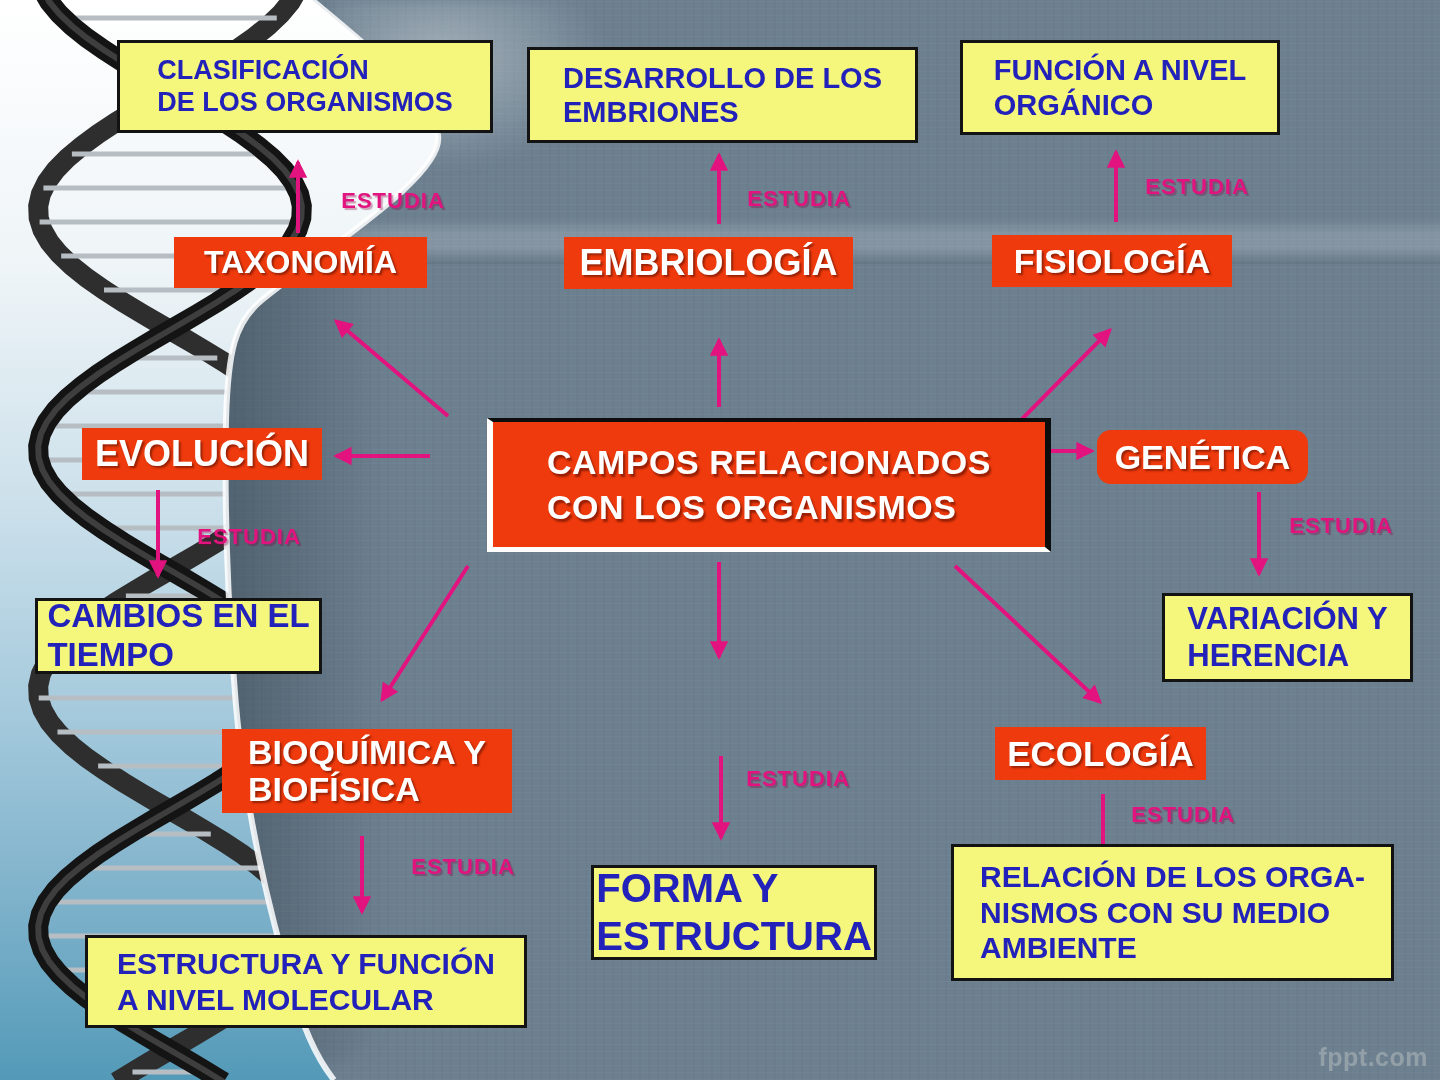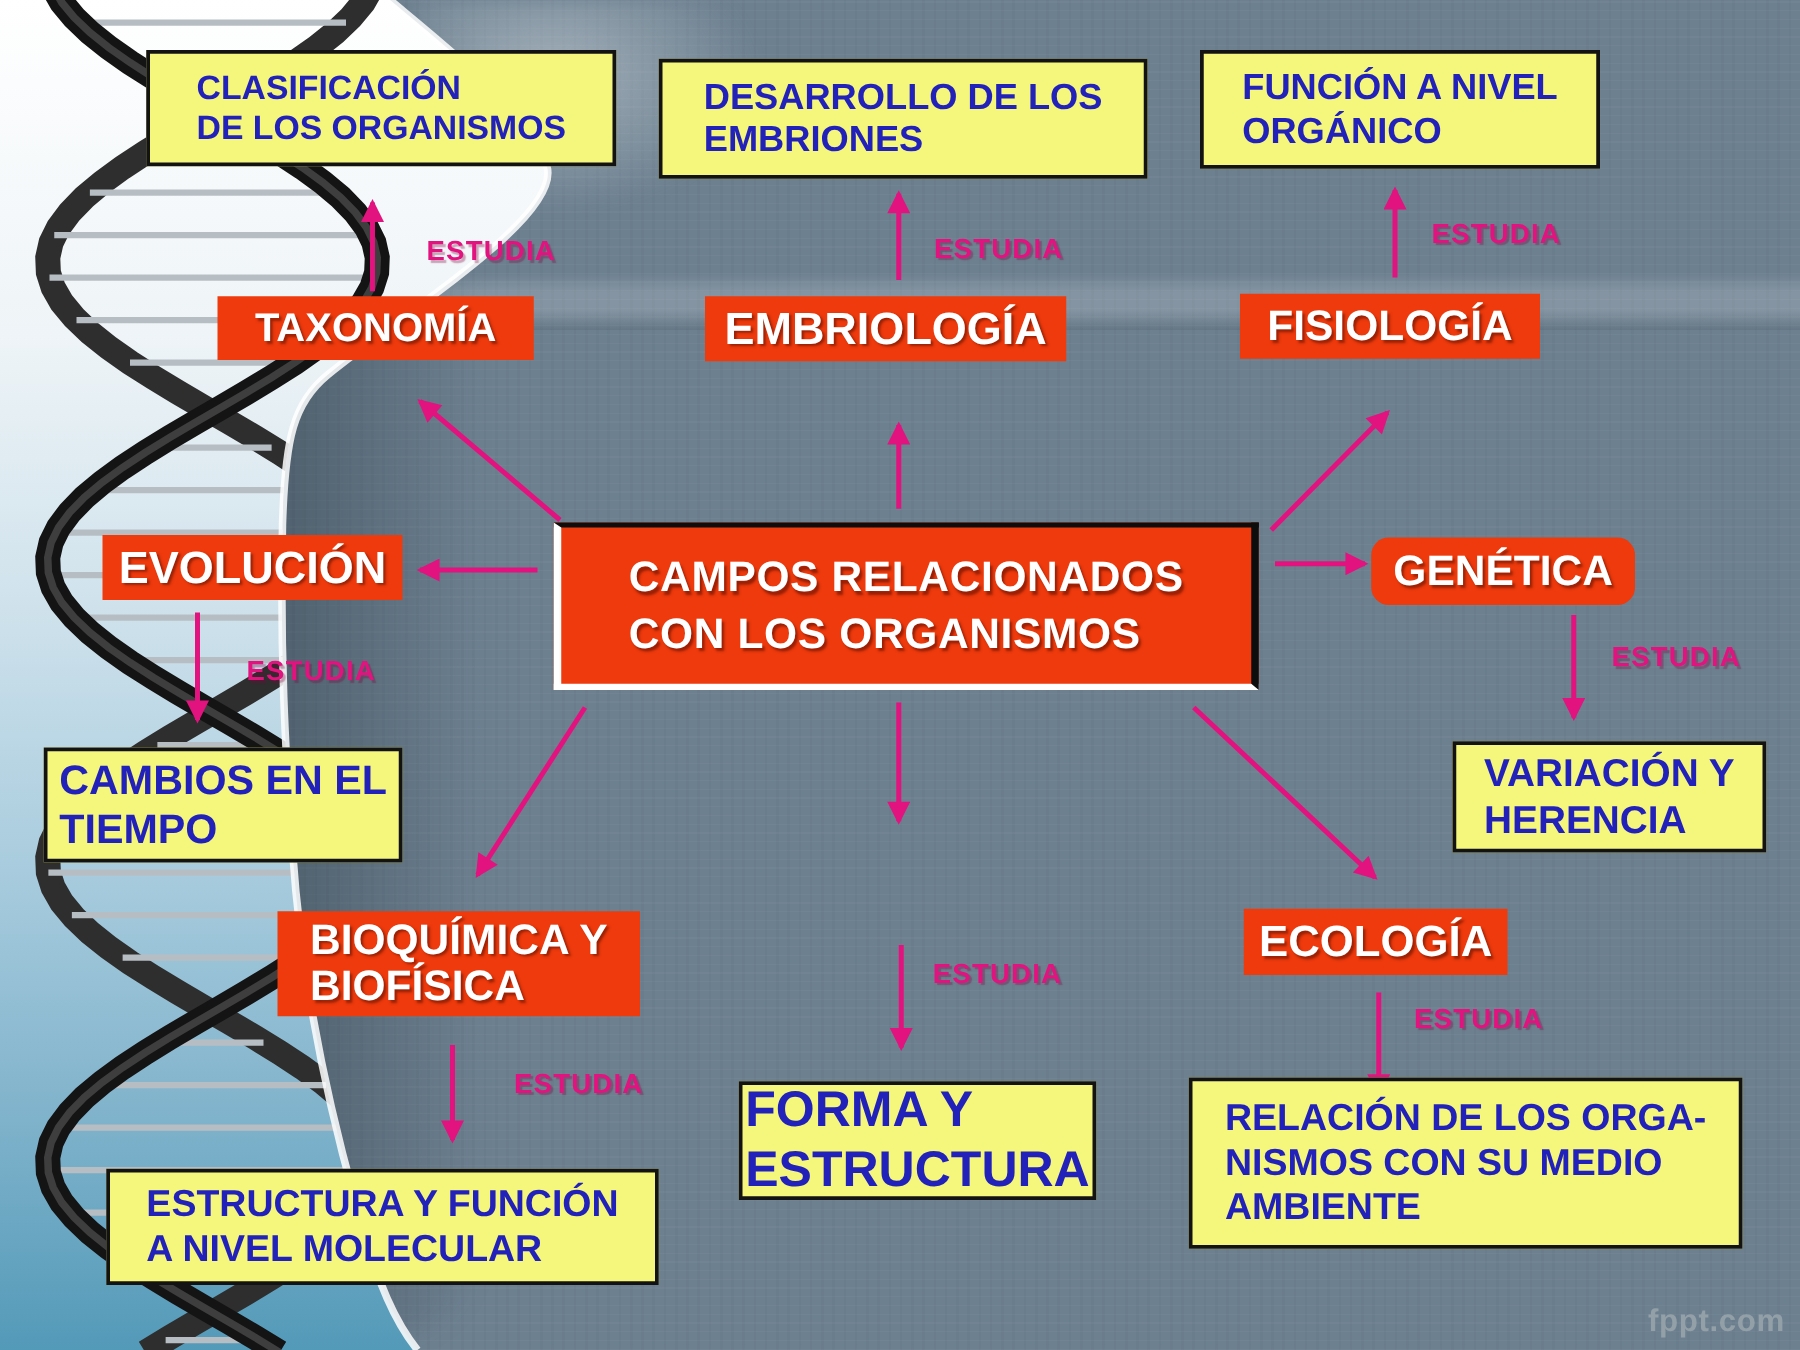--- a/index.html
+++ b/index.html
@@ -52,20 +52,21 @@
     background:#f5f67c;color:#2222bb;
     border:3px solid #131313;
     line-height:1.18;
   }
   .center-box{
     background:#ee3a0c;color:#ffffff;
     border-top:4px solid #0d0d0d;border-right:6px solid #0d0d0d;
     border-left:6px solid #ffffff;border-bottom:5px solid #ffffff;
     font-size:34px;line-height:1.3;letter-spacing:.5px;
     text-shadow:2px 3px 2px rgba(80,10,0,.55);
+    margin-left:44px;
   }
   .estudia{
     position:absolute;width:130px;text-align:center;
     color:#e2137f;font-weight:bold;font-size:22px;letter-spacing:1px;
     text-shadow:2px 2px 1px rgba(130,0,62,.35);
   }
   .watermark{
     position:absolute;right:12px;bottom:8px;
     color:#9aa6ac;opacity:.85;font-size:25px;font-weight:bold;letter-spacing:.5px;
   }
@@ -159,29 +160,29 @@
       <line x1="1103" y1="794" x2="1103" y2="875" marker-end="url(#ah)"></line>
     </g>
   </svg>
 
   <div class="node yellow" style="left:117px;top:40px;width:376px;height:93px;font-size:27px;">CLASIFICACIÓN
 DE LOS ORGANISMOS</div>
   <div class="node yellow" style="left:527px;top:47px;width:391px;height:96px;font-size:29px;">DESARROLLO DE LOS
 EMBRIONES</div>
   <div class="node yellow" style="left:960px;top:40px;width:320px;height:95px;font-size:29px;">FUNCIÓN A NIVEL
 ORGÁNICO</div>
-  <div class="node yellow" style="left:35px;top:598px;width:287px;height:92px;font-size:33px;">CAMBIOS EN EL
+  <div class="node yellow" style="left:35px;top:598px;width:287px;height:76px;font-size:33px;">CAMBIOS EN EL
 TIEMPO</div>
   <div class="node yellow" style="left:1162px;top:593px;width:251px;height:89px;font-size:31px;">VARIACIÓN Y
 HERENCIA</div>
   <div class="node yellow" style="left:591px;top:865px;width:286px;height:95px;font-size:40px;">FORMA Y
 ESTRUCTURA</div>
   <div class="node yellow" style="left:85px;top:935px;width:442px;height:93px;font-size:30px;">ESTRUCTURA Y FUNCIÓN
 A NIVEL MOLECULAR</div>
-  <div class="node yellow" style="left:951px;top:862px;width:443px;height:137px;font-size:30px;">RELACIÓN DE LOS ORGA-
+  <div class="node yellow" style="left:951px;top:844px;width:443px;height:137px;font-size:30px;">RELACIÓN DE LOS ORGA-
 NISMOS CON SU MEDIO
 AMBIENTE</div>
 
   <div class="node orange" style="left:174px;top:237px;width:253px;height:51px;font-size:32px;">TAXONOMÍA</div>
   <div class="node orange" style="left:564px;top:237px;width:289px;height:52px;font-size:36px;">EMBRIOLOGÍA</div>
   <div class="node orange" style="left:992px;top:235px;width:240px;height:52px;font-size:34px;">FISIOLOGÍA</div>
   <div class="node orange" style="left:82px;top:428px;width:240px;height:52px;font-size:36px;">EVOLUCIÓN</div>
   <div class="node orange" style="left:1097px;top:430px;width:211px;height:54px;font-size:34px;border-radius:14px;">GENÉTICA</div>
   <div class="node orange" style="left:222px;top:729px;width:290px;height:84px;font-size:34px;">BIOQUÍMICA Y
 BIOFÍSICA</div>

